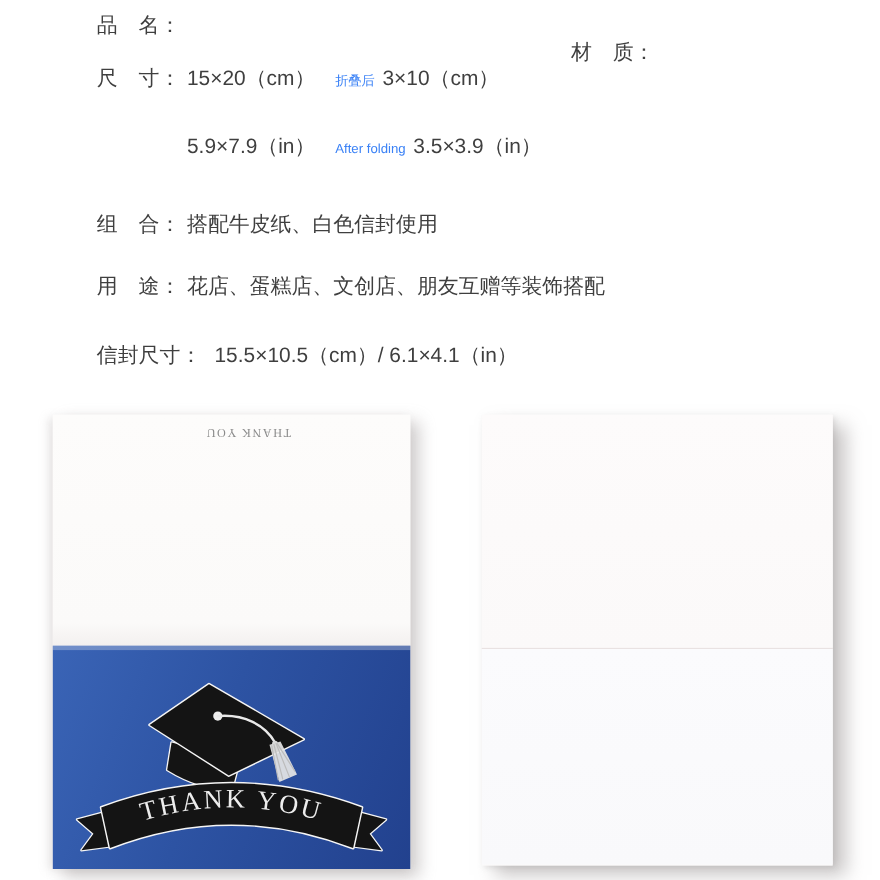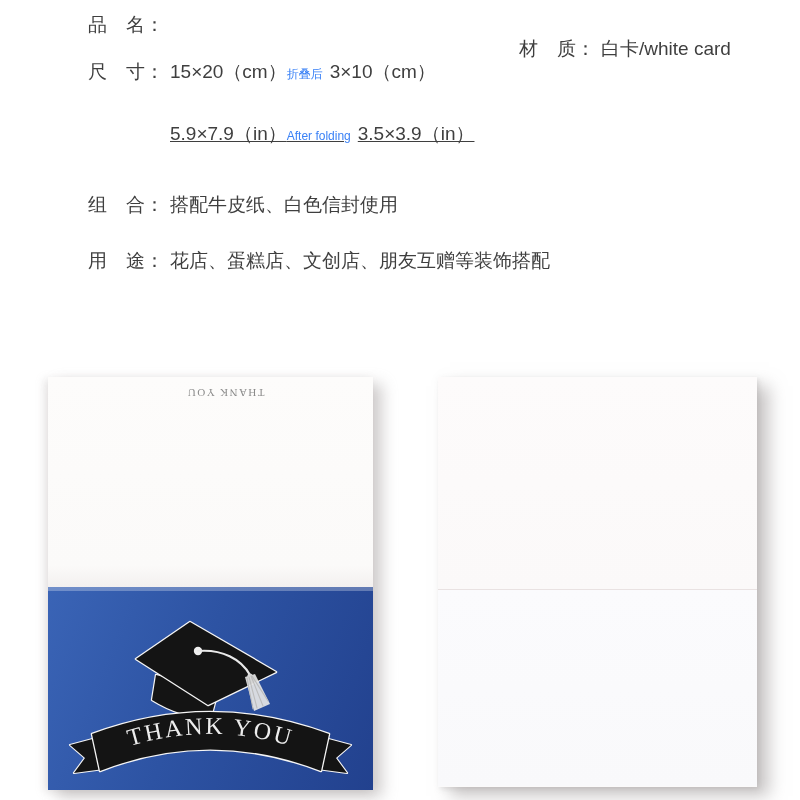--- a/index.html
+++ b/index.html
@@ -19,21 +19,21 @@
     align-items:baseline;
     font-size:19px;
     line-height:1.25;
     white-space:pre;
     color:#3f3f3f;
   }
   .spec-label { display:inline-block; width:82px; }
   .spec-label.wide { width:auto; margin-right:12px; }
   .spec-value { }
   .sm { font-size:12px; color:#3b82f6; }
-  .gap-r-lg { margin-right:0; }
+  .gap-r-lg { margin-right:18px; }
   .gap-r-sm { margin-right:7px; }
 
   
   .card-front {
     position:absolute; left:48px; top:377px;
     width:325px; height:413px;
     box-shadow: 9px 7px 14px rgba(150,144,144,0.45), -4px 2px 8px rgba(170,165,165,0.25);
     background:#fcfbfa;
   }
   .front-top {
@@ -74,51 +74,54 @@
   .inside-bottom {
     width:100%; height:196px;
     background:linear-gradient(180deg,#fbfbfd 0%, #f9f9fb 100%);
   }
 </style>
 </head>
 <body>
 
 <div class="page">
 
-  <div class="spec-row" style="left:88px; top:13px;">
+  <div class="spec-row" style="left:88px; top:13px;font-family:Liberation Mono, monospace;">
     <span class="spec-label">品　名：</span>
   </div>
   <div class="spec-row" style="left:519px; top:13px;margin-top:24px;">
     <span class="spec-label">材　质：</span>
-    <span class="spec-value">白卡/white card</span>
   </div>
 
   <div class="spec-row" style="left:88px; top:60px;">
     <span class="spec-label">尺　寸：</span>
     <span class="spec-value gap-r-lg">15×20（cm）</span>
     <span class="sm gap-r-sm">折叠后</span>
     <span class="spec-value">3×10（cm）</span>
   </div>
 
-  <div class="spec-row" style="left:170px; top:122px;text-decoration:underline;">
+  <div class="spec-row" style="left:170px; top:122px;">
     <span class="spec-value gap-r-lg">5.9×7.9（in）</span>
     <span class="sm gap-r-sm">After folding</span>
     <span class="spec-value">3.5×3.9（in）</span>
   </div>
 
   <div class="spec-row" style="left:88px; top:193px;">
     <span class="spec-label">组　合：</span>
     <span class="spec-value">搭配牛皮纸、白色信封使用</span>
   </div>
 
   <div class="spec-row" style="left:88px; top:249px;">
     <span class="spec-label">用　途：</span>
     <span class="spec-value">花店、蛋糕店、文创店、朋友互赠等装饰搭配</span>
   </div>
 
+  <div class="spec-row" style="left:88px; top:312px;">
+    <span class="spec-label wide">信封尺寸：</span>
+    <span class="spec-value">15.5×10.5（cm）/ 6.1×4.1（in）</span>
+  </div>
 
   <div class="card-front">
     <div class="front-top">
       <div class="back-text">THANK YOU</div>
     </div>
     <div class="front-bottom">
       <div class="fold-highlight"></div>
       <svg viewBox="0 0 325 203" aria-hidden="true">
 
         <g>

